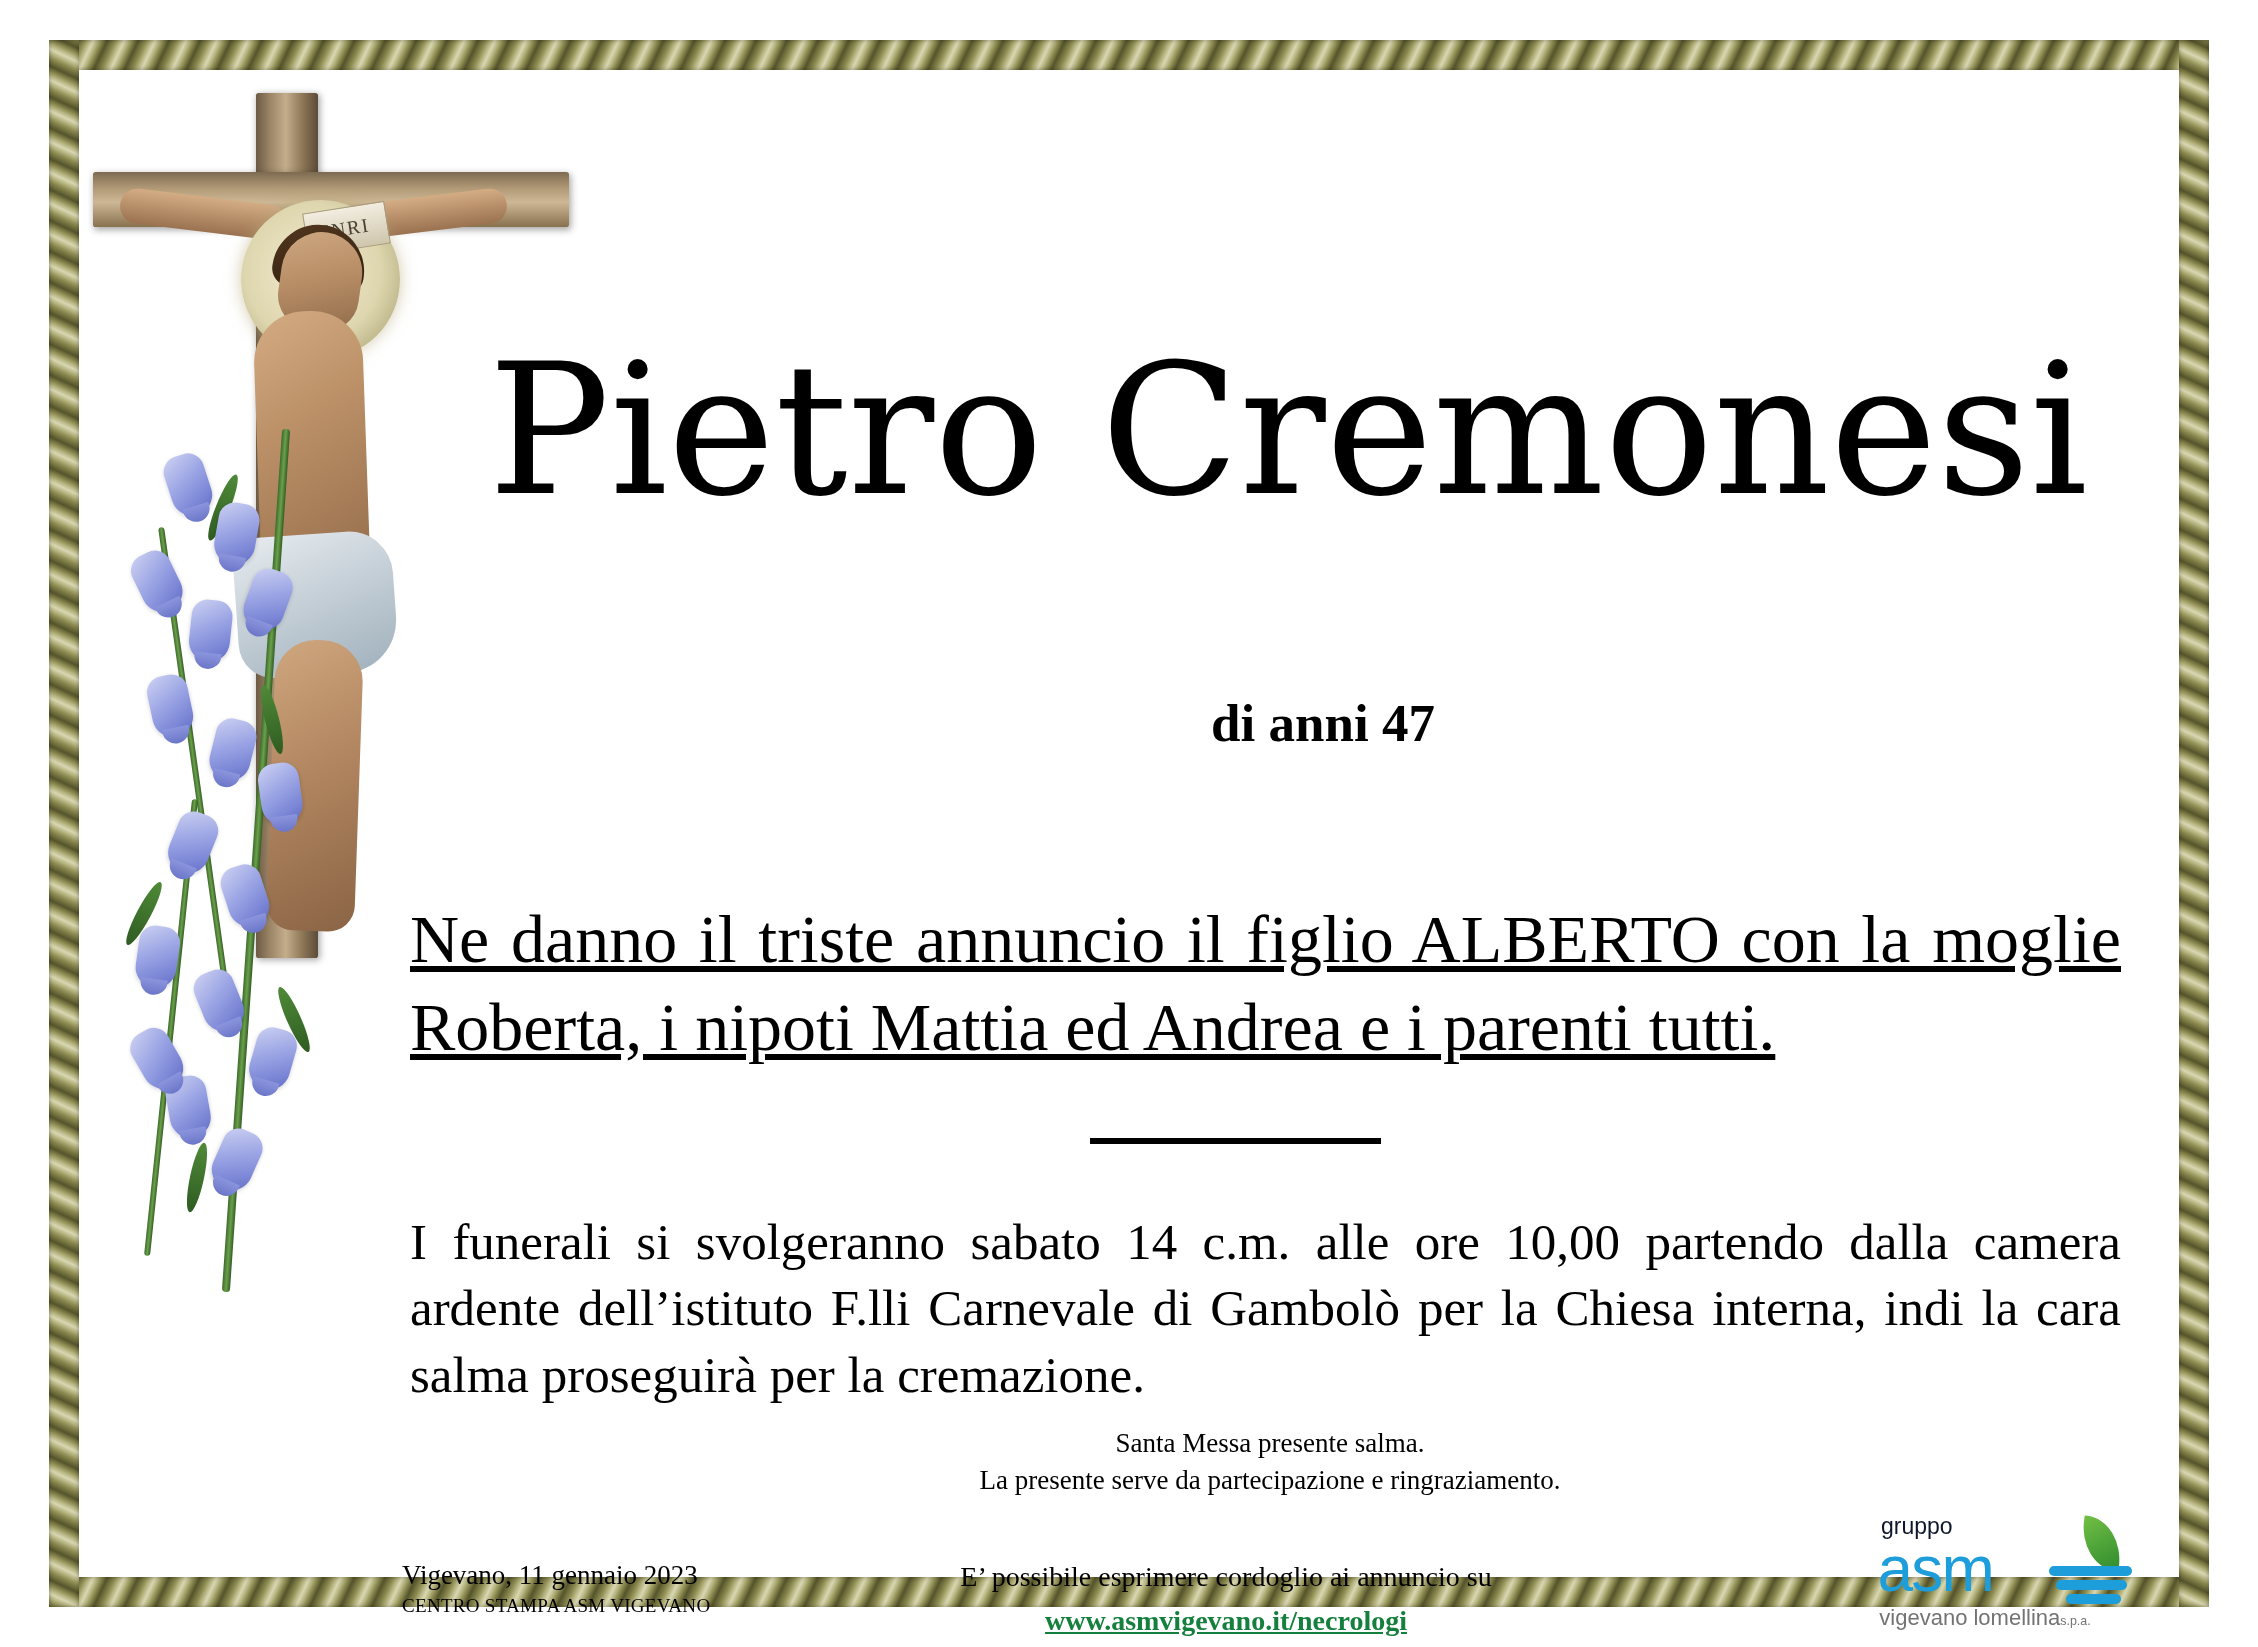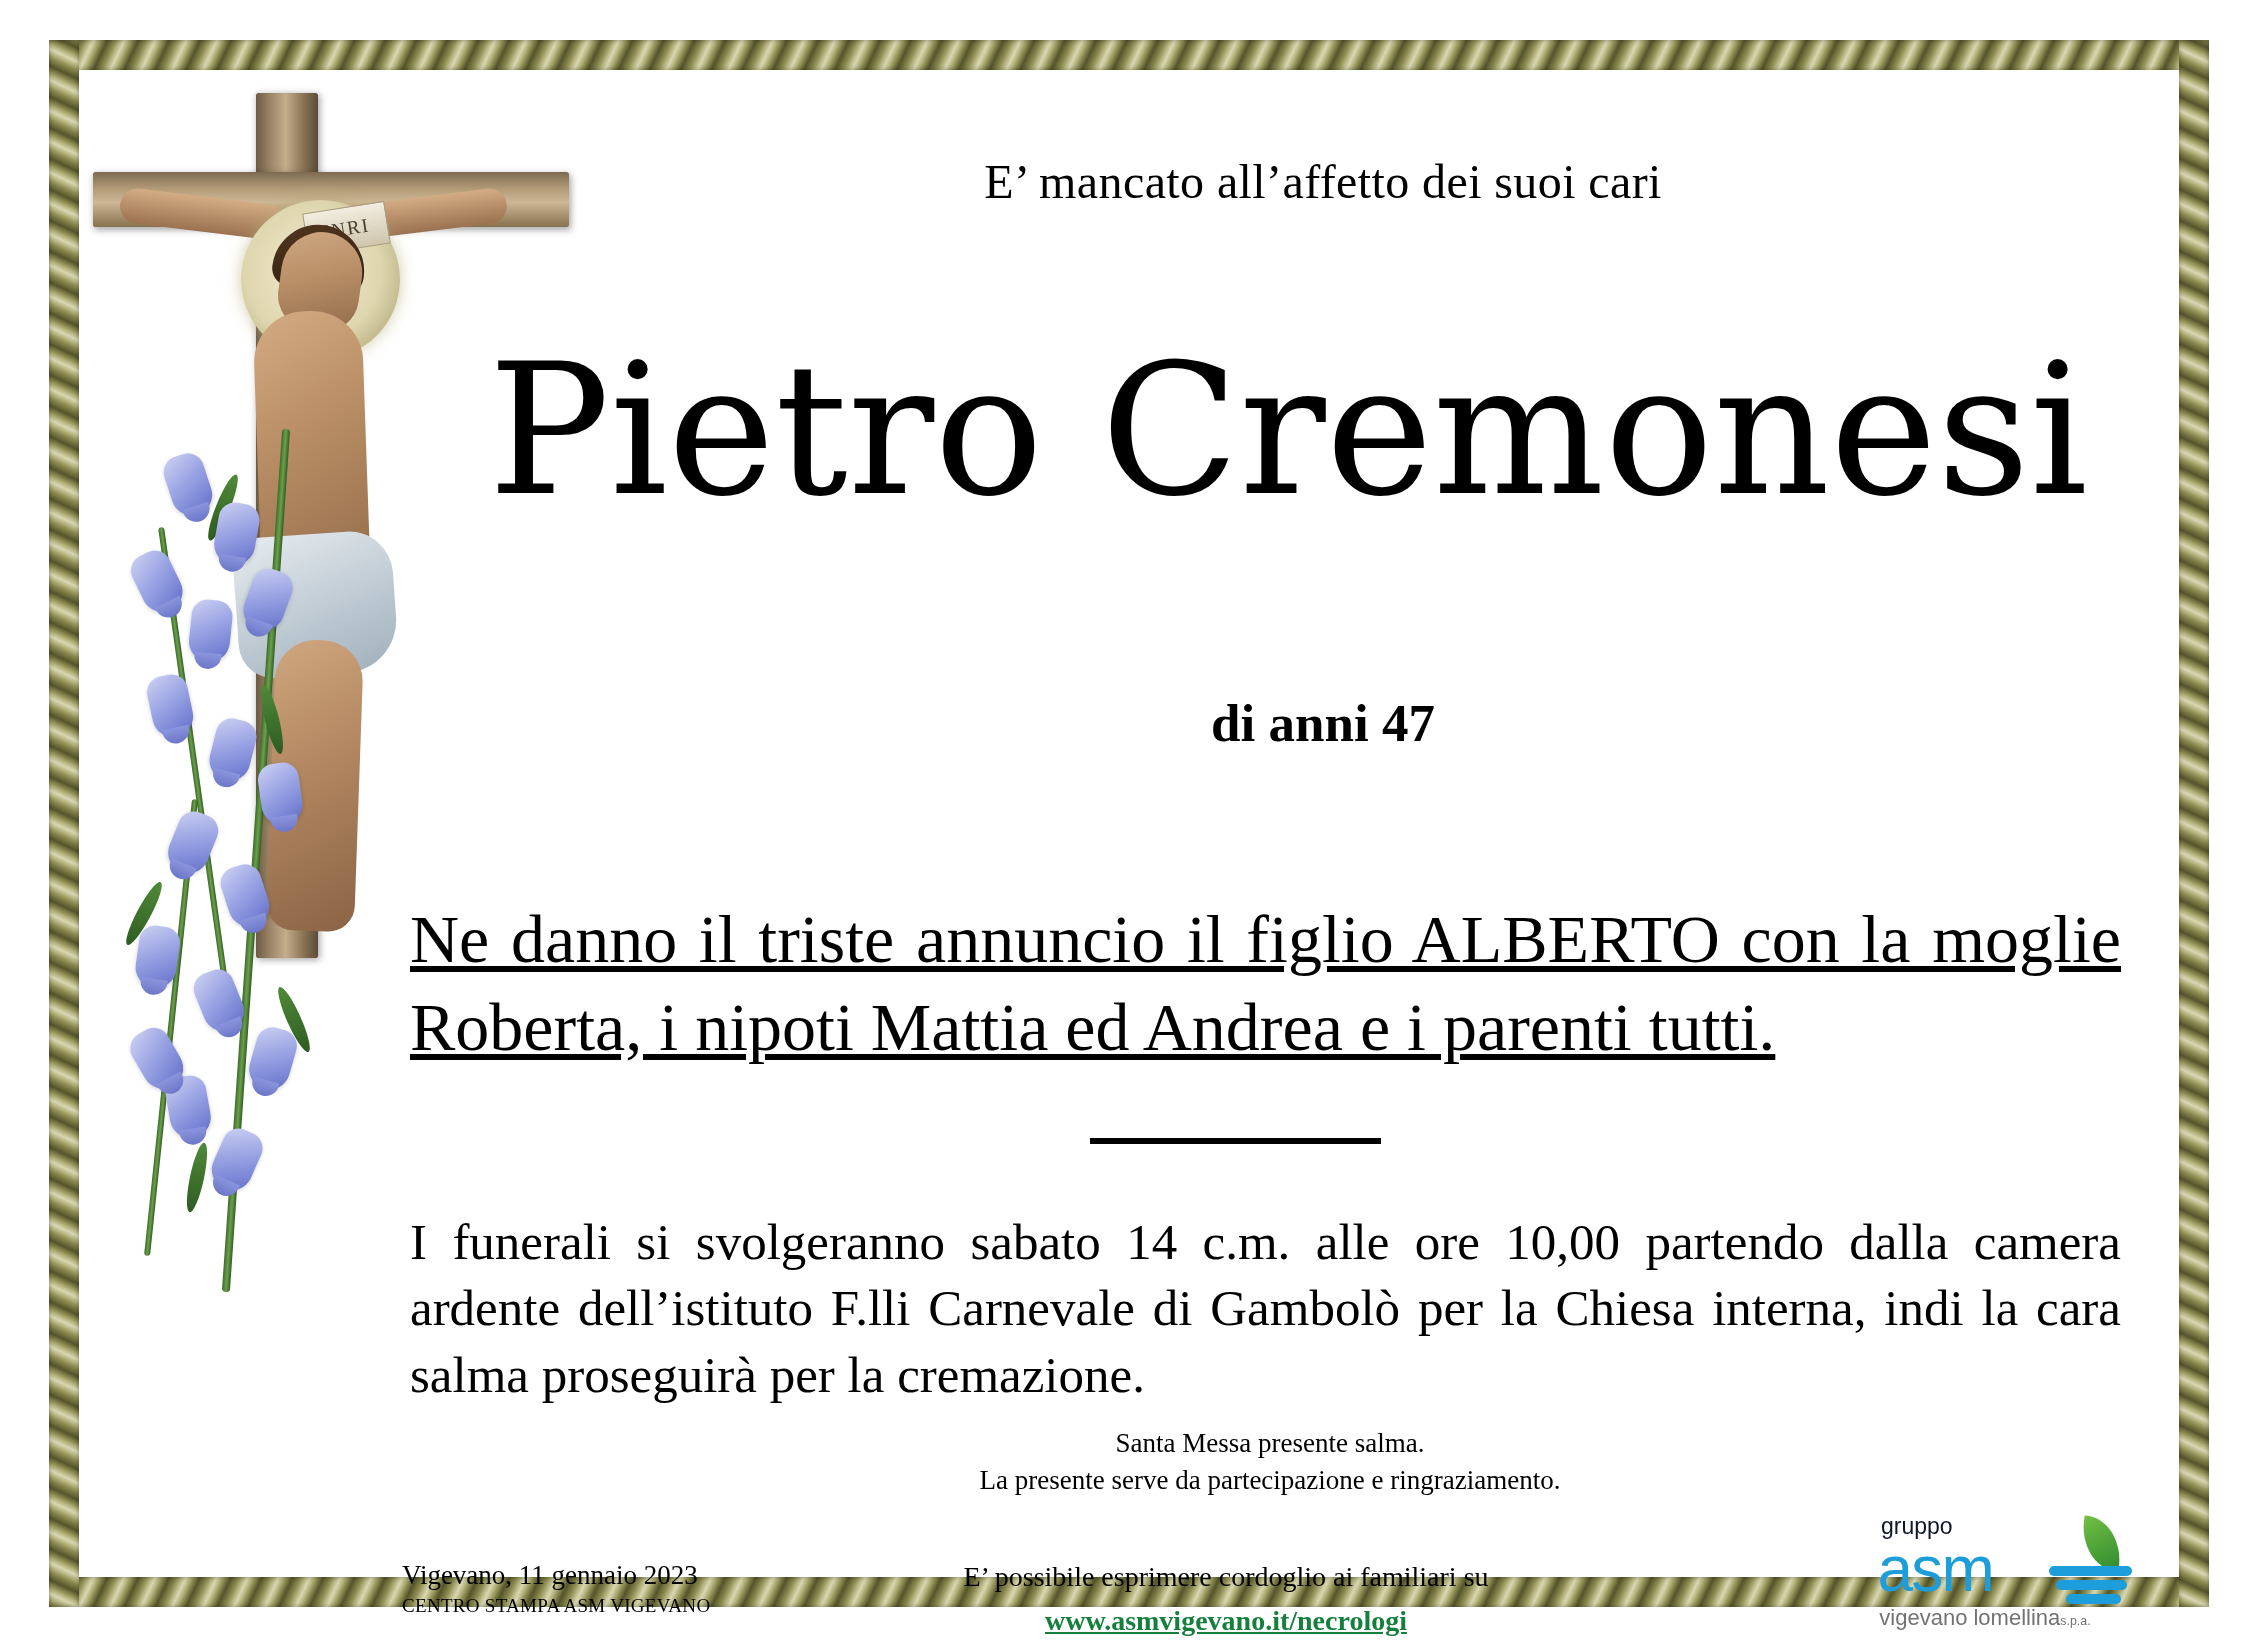--- a/index.html
+++ b/index.html
@@ -436,39 +436,38 @@
       <div class="bell" style="left:88px; top:393px; transform:rotate(22deg);"></div>
       <div class="bell" style="left:141px; top:446px; transform:rotate(-18deg);"></div>
       <div class="bell" style="left:53px;  top:507px; transform:rotate(8deg);"></div>
       <div class="bell" style="left:115px; top:551px; transform:rotate(-22deg);"></div>
       <div class="bell" style="left:168px; top:609px; transform:rotate(16deg);"></div>
       <div class="bell" style="left:84px;  top:657px; transform:rotate(-10deg);"></div>
       <div class="bell" style="left:132px; top:710px; transform:rotate(24deg);"></div>
       <div class="bell" style="left:53px;  top:609px; transform:rotate(-30deg);"></div>
     </div>
 
-    <div class="txt-intro">E’ mancato all’affetto dei suoi cari</div>
 
     <div class="txt-name">Pietro Cremonesi</div>
 
     <div class="txt-age">di anni 47</div>
 
     <div class="txt-announce">Ne danno il triste annuncio il figlio ALBERTO con la moglie Roberta, i nipoti Mattia ed Andrea e i parenti tutti.</div>
 
     <div class="divider"></div>
 
     <div class="txt-funeral">I funerali si svolgeranno sabato 14 c.m. alle ore 10,00 partendo dalla camera ardente dell’istituto F.lli Carnevale di Gambolò per la Chiesa interna, indi la cara salma proseguirà per la cremazione.</div>
 
     <div class="txt-mass">
       <div>Santa Messa presente salma.</div>
       <div>La presente serve da partecipazione e ringraziamento.</div>
     </div>
 
     <div class="txt-condolence">
-      <span>E’ possibile esprimere cordoglio ai familiari su</span>
+      <span>E’ possibile esprimere cordoglio ai annuncio su</span>
       <a class="link" href="#">www.asmvigevano.it/necrologi</a>
     </div>
 
     <div class="txt-place">
       <span>Vigevano, 11 gennaio 2023</span>
       <span class="sub">CENTRO STAMPA ASM VIGEVANO</span>
     </div>
 
     <div class="logo">
       <div class="logo-gruppo">gruppo</div>

